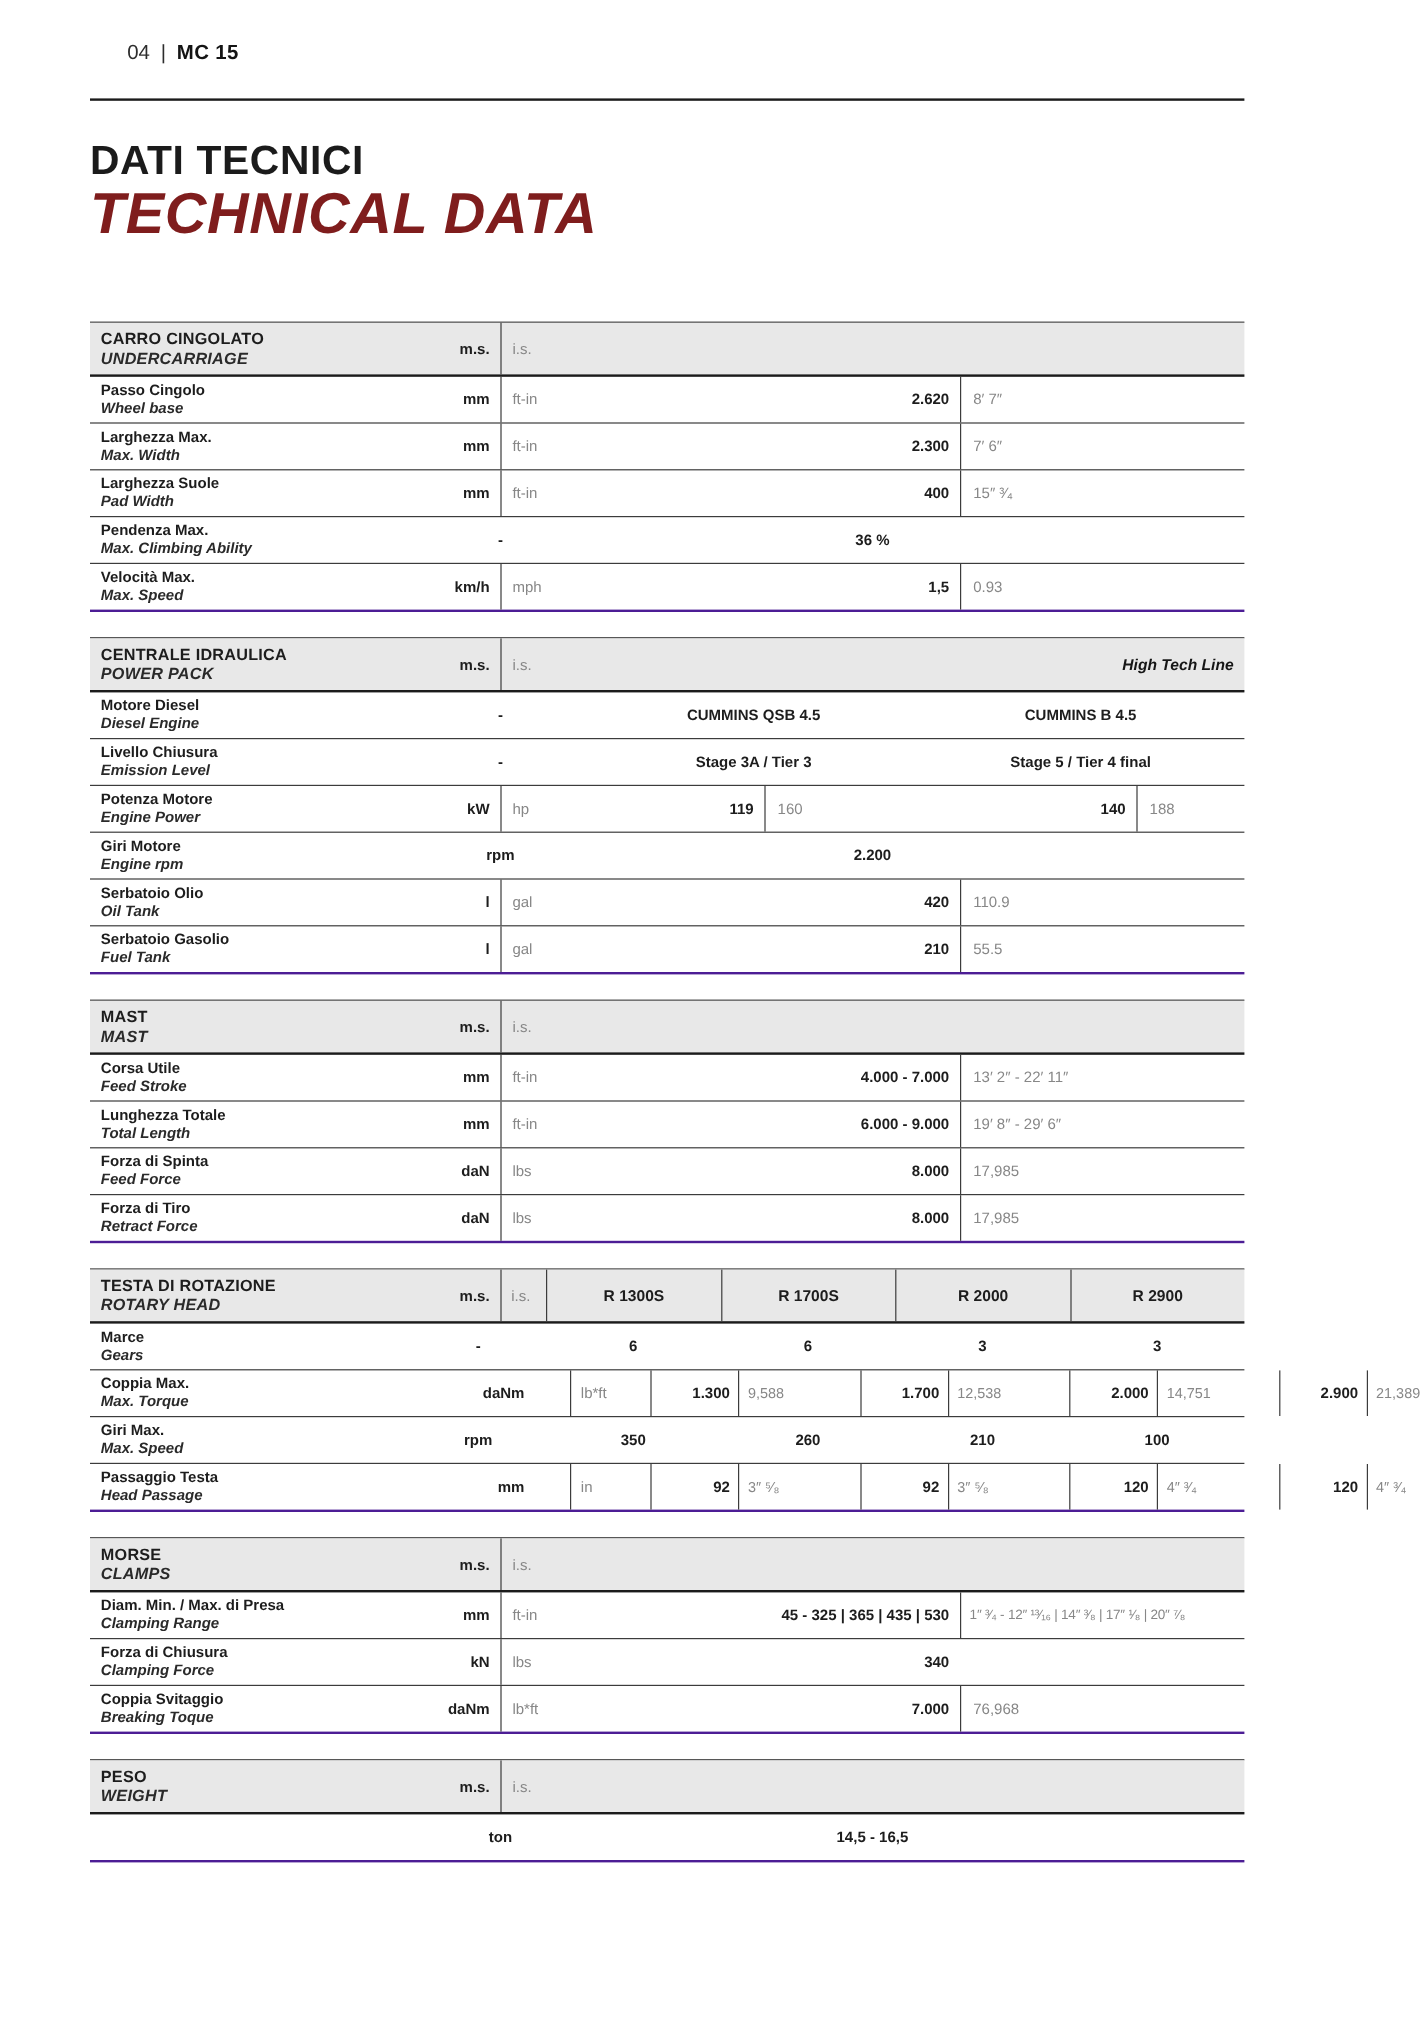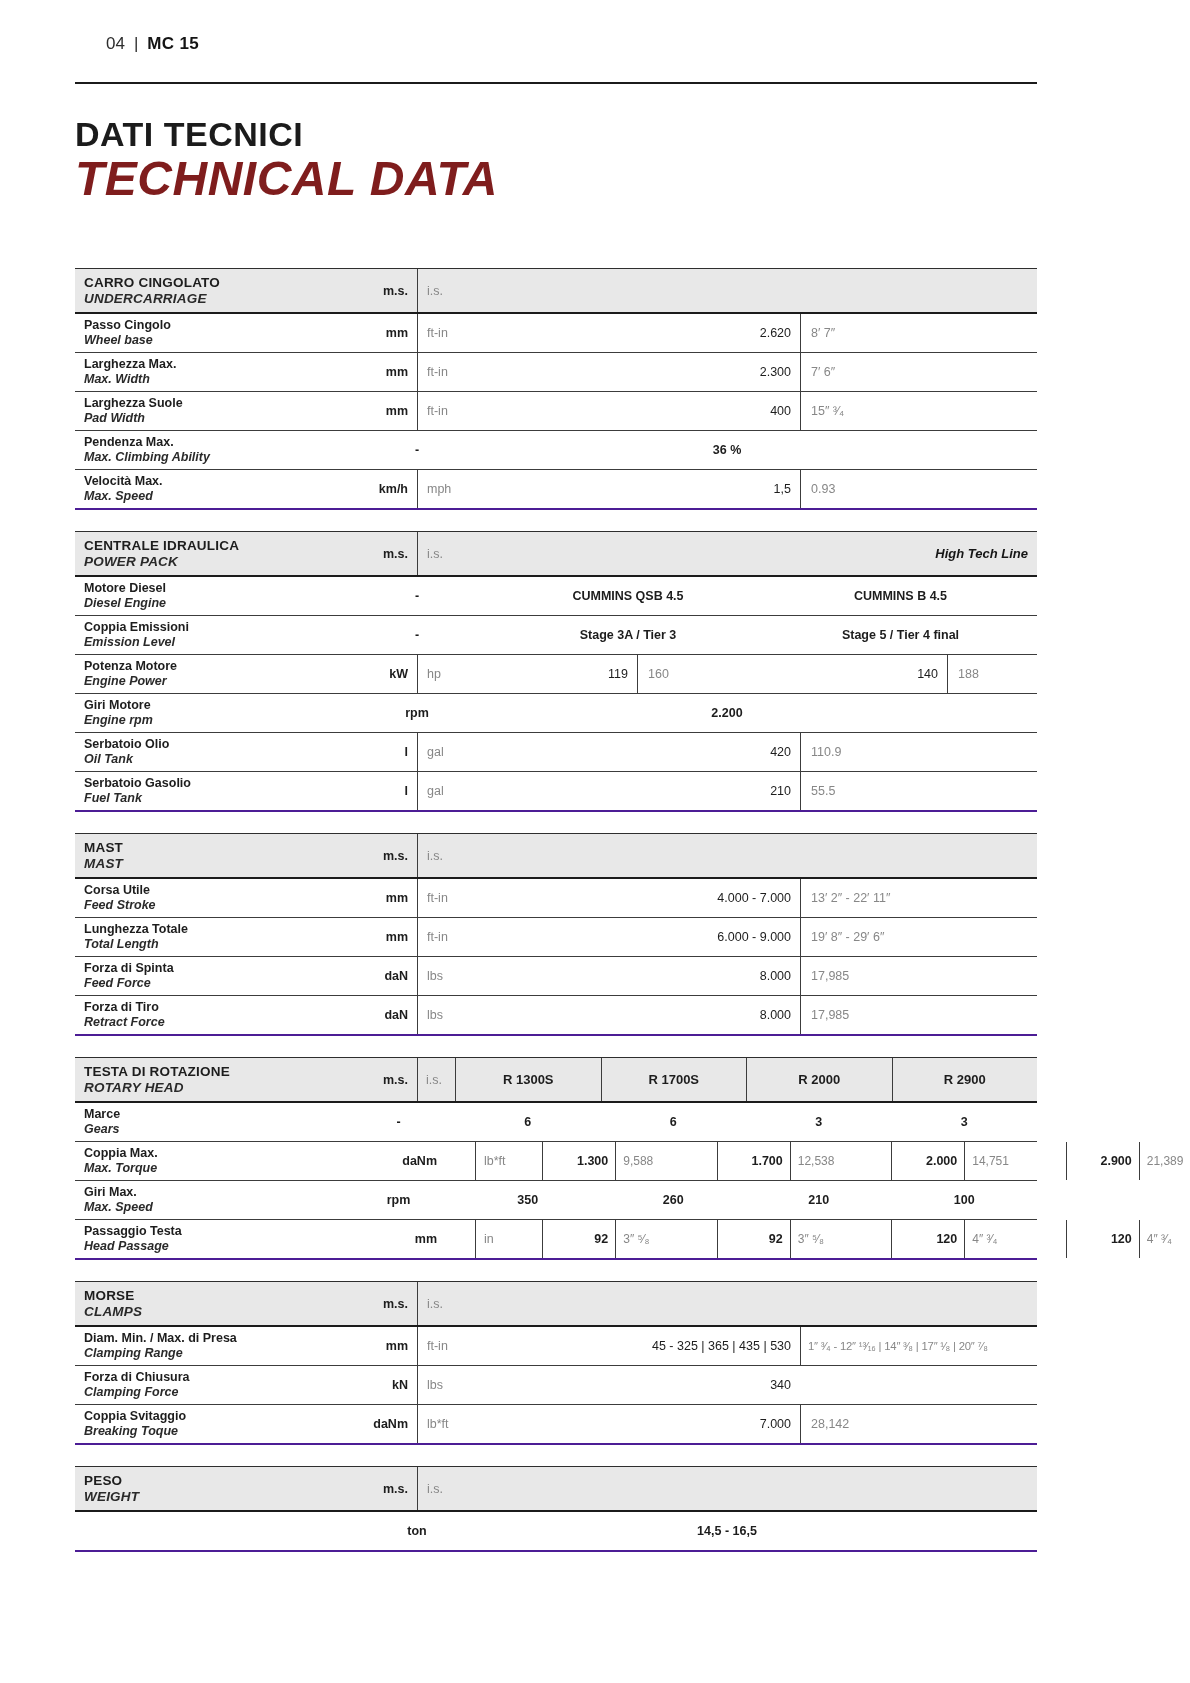--- a/index.html
+++ b/index.html
@@ -36,21 +36,21 @@
 
   .c{display:flex;align-items:center;font-size:12.5px;min-width:0;}
   .label{flex-direction:column;align-items:flex-start;justify-content:center;padding-left:9px;line-height:1.2;}
   .label .it{font-weight:700;color:#1d1d1d;}
   .label .en{font-weight:700;font-style:italic;color:#2a2a2a;}
   .thead .label .it,.thead .label .en{font-size:13.5px;letter-spacing:.2px;}
   .ums{justify-content:flex-end;font-weight:700;padding-right:9px;}
   .bl{border-left:1px solid #3c3c3c;}
   .isa{justify-content:space-between;padding:0 9px;}
   .uis{color:#878787;font-weight:400;}
-  .vms{font-weight:400;color:#1d1d1d;text-align:right;}
+  .vms{font-weight:700;color:#1d1d1d;text-align:right;}
   .vis{color:#878787;padding-left:10px;padding-right:4px;}
   .vis.small{font-size:11.3px;padding-left:7px;letter-spacing:-.2px;}
   .cunit{justify-content:center;font-weight:700;}
   .cval{justify-content:center;font-weight:700;}
   .ish{justify-content:space-between;padding:0 9px;}
   .note{font-weight:700;font-style:italic;color:#161616;font-size:13px;}
   .model{justify-content:center;font-weight:700;font-size:13px;}
   .pair{display:grid;grid-template-columns:1fr 1fr;align-items:stretch;}
   .pm{display:flex;align-items:center;justify-content:flex-end;font-weight:700;padding-right:7px;font-size:12.5px;}
   .pi{display:flex;align-items:center;border-left:1px solid #3c3c3c;color:#878787;padding-left:7px;font-size:12px;}
@@ -155,21 +155,21 @@
       <div class="c label">
         <span class="it">Motore Diesel</span>
         <span class="en">Diesel Engine</span>
       </div>
       <div class="c cunit">-</div>
       <div class="c cval">CUMMINS QSB 4.5</div>
       <div class="c cval">CUMMINS B 4.5</div>
     </div>
     <div class="row r-eng">
       <div class="c label">
-        <span class="it">Coppia Emissioni</span>
+        <span class="it">Livello Chiusura</span>
         <span class="en">Emission Level</span>
       </div>
       <div class="c cunit">-</div>
       <div class="c cval">Stage 3A / Tier 3</div>
       <div class="c cval">Stage 5 / Tier 4 final</div>
     </div>
     <div class="row r-pow">
       <div class="c label">
         <span class="it">Potenza Motore</span>
         <span class="en">Engine Power</span>
@@ -406,21 +406,21 @@
     <div class="row r-std">
       <div class="c label">
         <span class="it">Coppia Svitaggio</span>
         <span class="en">Breaking Toque</span>
       </div>
       <div class="c ums">daNm</div>
       <div class="c isa bl">
         <span class="uis">lb*ft</span>
         <span class="vms">7.000</span>
       </div>
-      <div class="c vis bl">28,142</div>
+      <div class="c vis bl">76,968</div>
     </div>
   </section>
 
   <section class="tbl">
     <div class="thead t-std">
       <div class="c label">
         <span class="it">PESO</span>
         <span class="en">WEIGHT</span>
       </div>
       <div class="c ums">m.s.</div>

